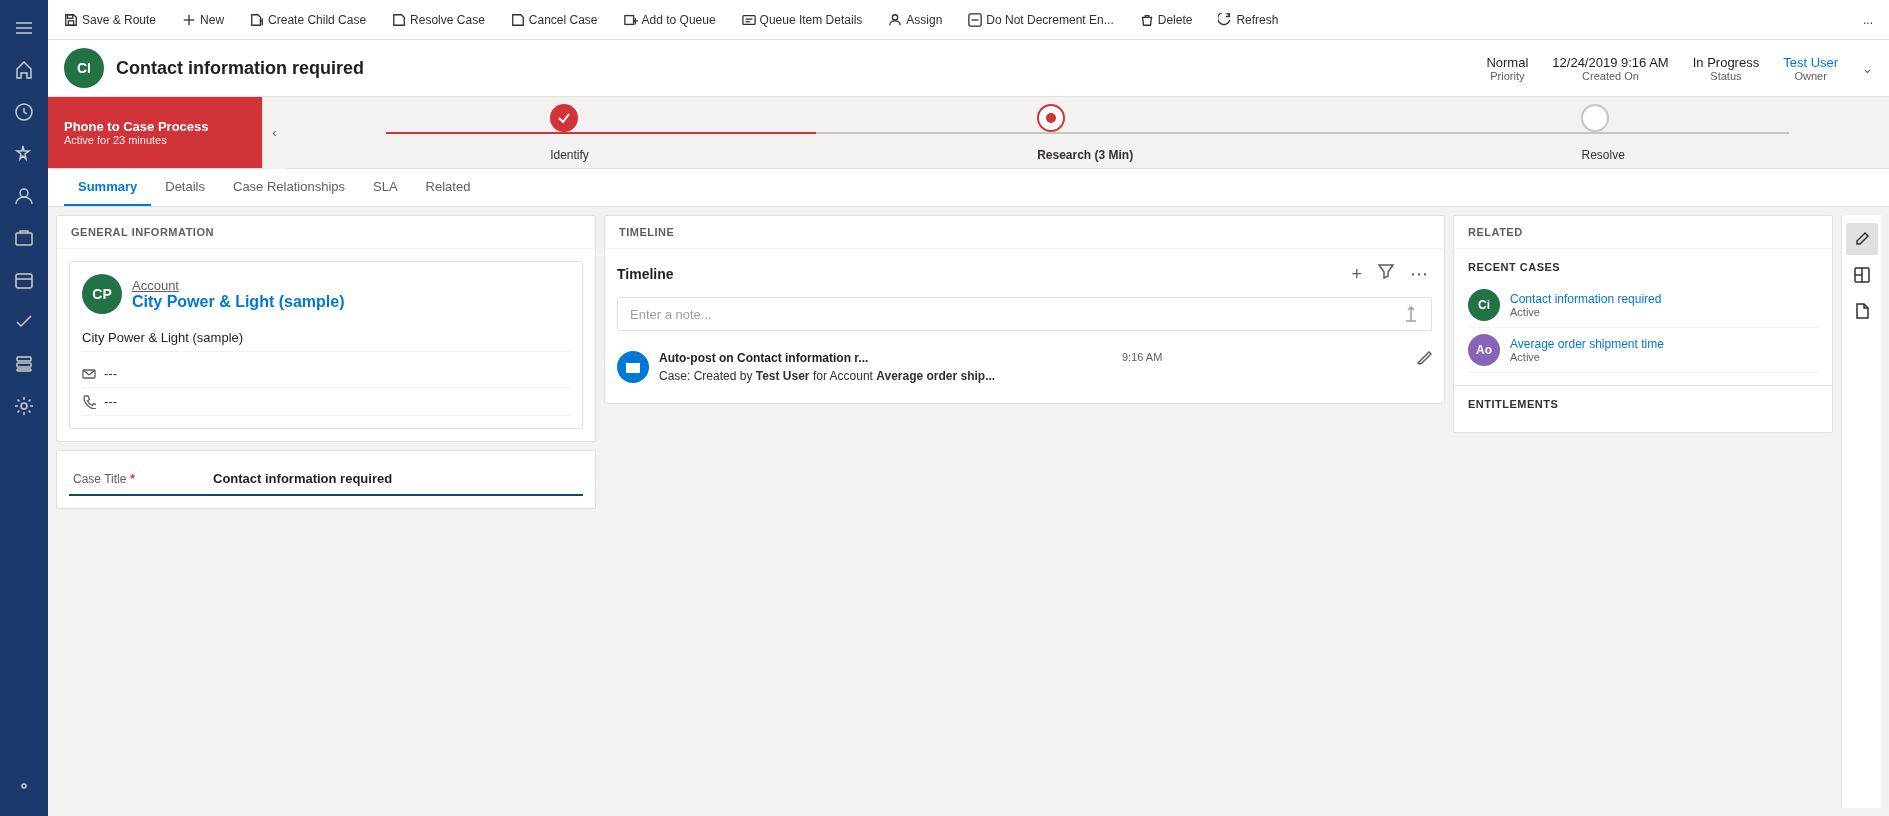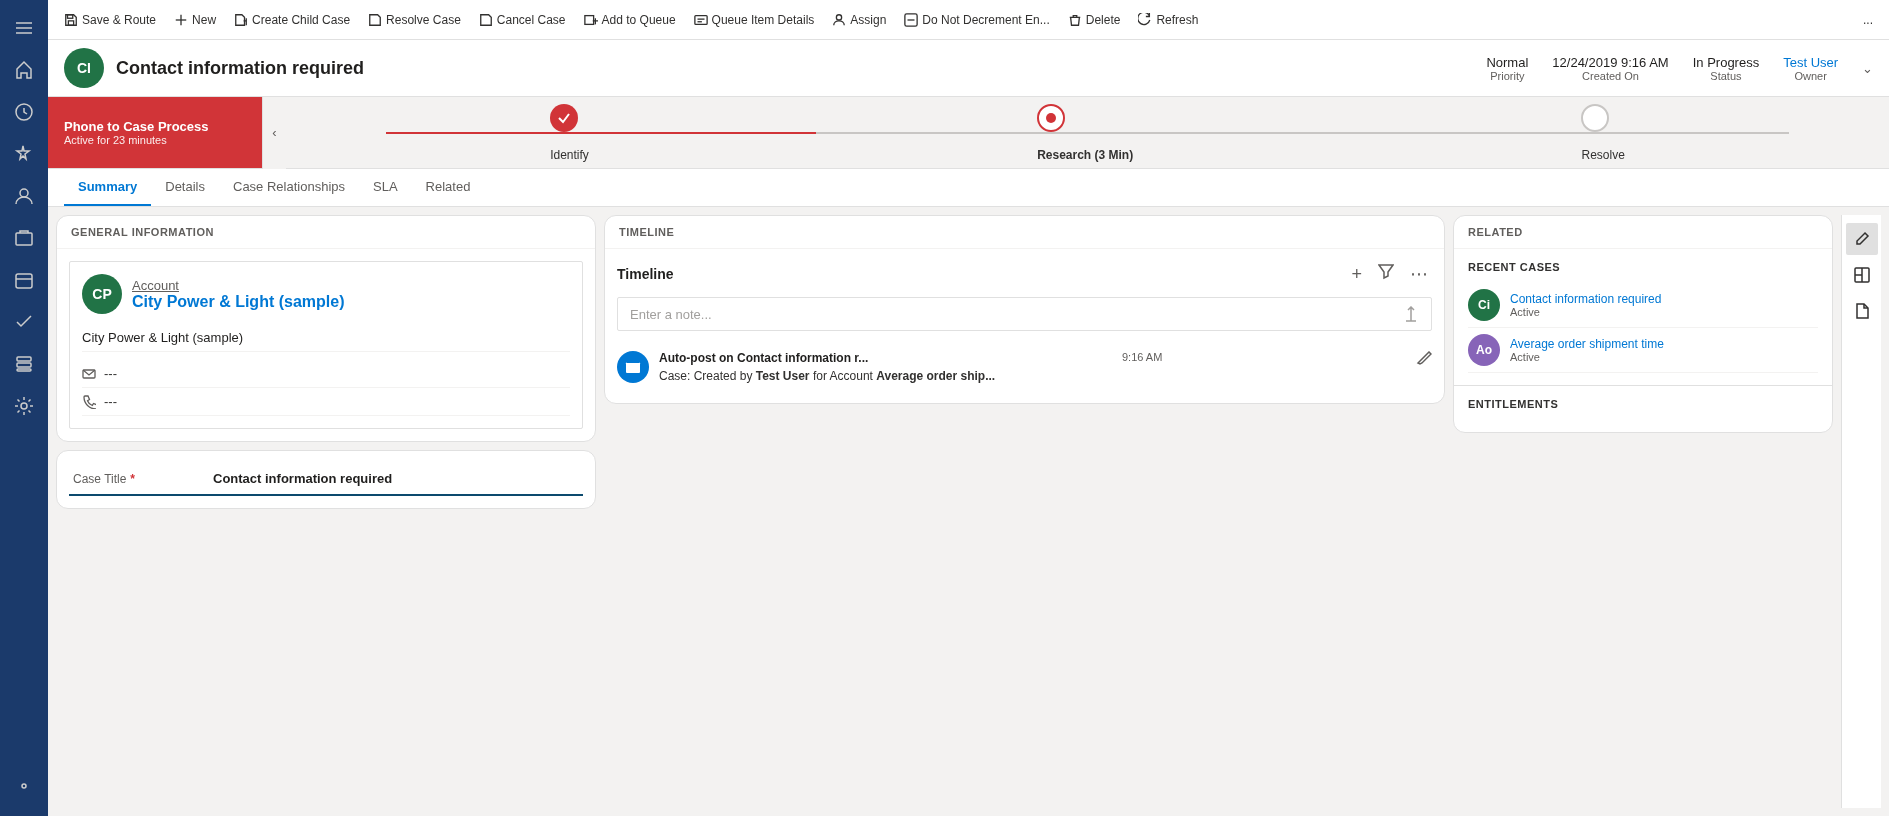--- a/index.html
+++ b/index.html
@@ -11,21 +11,21 @@
     
     .left-nav { width: 48px; background: #1b3a6b; display: flex; flex-direction: column; align-items: center; padding-top: 8px; flex-shrink: 0; }
     .left-nav-item { width: 40px; height: 40px; display: flex; align-items: center; justify-content: center; color: #fff; cursor: pointer; border-radius: 4px; margin-bottom: 2px; }
     .left-nav-item svg { width: 20px; height: 20px; fill: none; stroke: #ccc; stroke-width: 1.5; }
     .left-nav-bottom { margin-top: auto; margin-bottom: 8px; }
 
     
     .main-area { flex: 1; display: flex; flex-direction: column; overflow: hidden; }
 
     
-    .toolbar { height: 40px; background: #fff; border-bottom: 1px solid #e0e0e0; display: flex; align-items: center; padding: 0 8px; gap: 2px; flex-shrink: 0; }
+    .toolbar { height: 40px; background: #fff; border-bottom: 1px solid #e0e0e0; display: flex; align-items: center; padding: 0 8px; gap: 10px; flex-shrink: 0; }
     .toolbar-btn { display: flex; align-items: center; gap: 4px; padding: 4px 8px; border: none; background: transparent; cursor: pointer; color: #323130; font-size: 12px; border-radius: 2px; white-space: nowrap; }
     .toolbar-btn svg { width: 14px; height: 14px; fill: none; stroke: currentColor; stroke-width: 1.5; flex-shrink: 0; }
     .toolbar-more { margin-left: auto; }
 
     
     .record-header { background: #fff; padding: 8px 16px; display: flex; align-items: center; gap: 12px; border-bottom: 1px solid #e0e0e0; flex-shrink: 0; min-height: 56px; }
     .record-avatar { width: 40px; height: 40px; border-radius: 50%; background: #217346; display: flex; align-items: center; justify-content: center; color: #fff; font-weight: 700; font-size: 14px; flex-shrink: 0; }
     .record-title-area { flex: 1; }
     .record-title { font-size: 18px; font-weight: 600; color: #201f1e; }
     .record-type { font-size: 11px; color: #605e5c; }
@@ -61,21 +61,21 @@
 
     
     .content-area { flex: 1; display: flex; overflow: hidden; background: #f3f2f1; padding: 8px; gap: 8px; }
 
     
     .panel-left { width: 540px; flex-shrink: 0; overflow-y: auto; }
     .panel-center { flex: 1; overflow-y: auto; }
     .panel-right { width: 380px; flex-shrink: 0; overflow-y: auto; }
 
     
-    .section-card { background: #fff; border: 1px solid #e0e0e0; border-radius: 12px; margin-bottom: 8px; }
+    .section-card { background: #fff; border: 1px solid #e0e0e0; border-radius: 2px; margin-bottom: 8px; }
     .section-header { padding: 10px 14px; font-size: 11px; font-weight: 600; color: #605e5c; letter-spacing: 0.5px; text-transform: uppercase; border-bottom: 1px solid #f3f2f1; }
 
     
     .account-card { padding: 12px; }
     .account-card-inner { border: 1px solid #e0e0e0; border-radius: 2px; padding: 12px; }
     .account-header { display: flex; align-items: center; gap: 10px; margin-bottom: 10px; }
     .account-avatar { width: 40px; height: 40px; border-radius: 50%; background: #217346; display: flex; align-items: center; justify-content: center; color: #fff; font-weight: 700; font-size: 14px; flex-shrink: 0; }
     .account-label { font-size: 13px; color: #605e5c; text-decoration: underline; }
     .account-name { font-size: 16px; font-weight: 600; color: #201f1e; }
     .account-sub { font-size: 13px; color: #201f1e; padding: 6px 0; border-bottom: 1px solid #f3f2f1; margin-bottom: 8px; }

